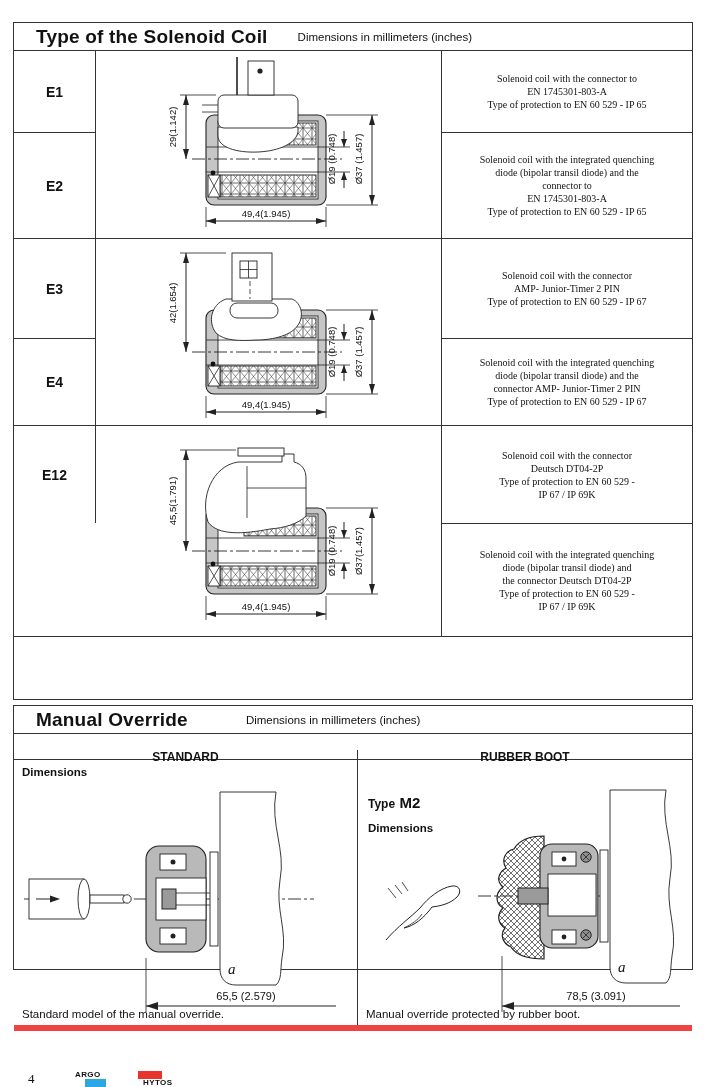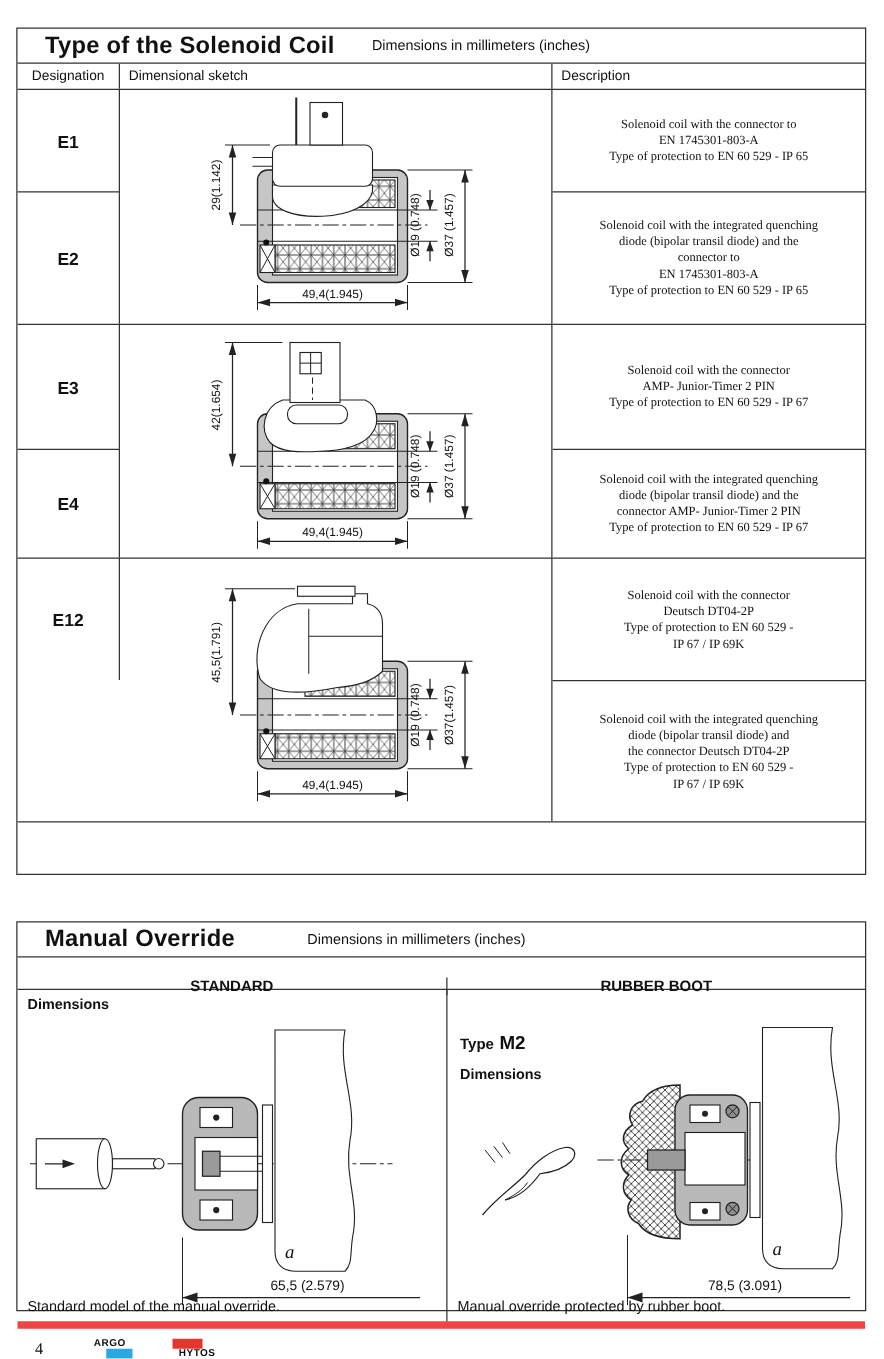--- a/index.html
+++ b/index.html
@@ -1,21 +1,21 @@
 <!DOCTYPE html>
 <html><head>
 <meta charset="utf-8">
 <style>
   html,body{margin:0;padding:0;background:#fff;}
   body{font-family:"Liberation Sans","DejaVu Sans",sans-serif;color:#111;}
   .page{position:relative;width:707px;height:1087px;background:#fff;overflow:hidden;}
   .doc-ref{position:absolute;left:22px;top:20px;font-size:15px;}
   .box{position:absolute;left:13px;width:680px;border:1px solid #333;box-sizing:border-box;background:#fff;}
   .box1{top:22px;height:678px;}
-  .box2{top:737px;height:312px;}
+  .box2{top:705px;height:265px;}
   .title-row{height:28px;border-bottom:1px solid #333;display:flex;align-items:baseline;box-sizing:border-box;}
   .big-title{font-size:19px;font-weight:bold;margin-left:22px;letter-spacing:.2px;transform:translateY(3px);}
   .units-note{font-size:11.5px;margin-left:30px;transform:translateY(1px);}
   .hdr-row{display:grid;grid-template-columns:82px 346px 1fr;height:21px;border-bottom:1px solid #333;box-sizing:border-box;font-size:11px;}
   .hdr-row .hc{display:flex;align-items:center;box-sizing:border-box;}
   .hc.c1{justify-content:center;border-right:1px solid #333;}
   .hc.c2{padding-left:7px;border-right:1px solid #333;}
   .hc.c3{padding-left:7px;}
   .t1-grid{display:grid;grid-template-columns:82px 346px 1fr;grid-template-rows:81px 106px 100px 87px 98px 113px auto;}
   .cell{box-sizing:border-box;}
@@ -65,25 +65,20 @@
 
 <div class="page">
 
   <div class="doc-ref">HA 4056</div>
 
   <div class="box box1">
     <div class="title-row">
       <span class="big-title">Type of the Solenoid Coil</span>
       <span class="units-note">Dimensions in millimeters (inches)</span>
     </div>
-    <div class="hdr-row">
-      <div class="hc c1">Designation</div>
-      <div class="hc c2">Dimensional sketch</div>
-      <div class="hc c3">Description</div>
-    </div>
 
     <div class="t1-grid">
 
       <div class="cell des" style="grid-row:1;grid-column:1;">E1</div>
       <div class="cell des bt" style="grid-row:2;grid-column:1;">E2</div>
       <div class="cell des bt" style="grid-row:3;grid-column:1;">E3</div>
       <div class="cell des bt" style="grid-row:4;grid-column:1;">E4</div>
       <div class="cell des bt" style="grid-row:5;grid-column:1;">E12</div>
 
       <div class="cell sk" style="grid-row:1 / span 2;grid-column:2;">

